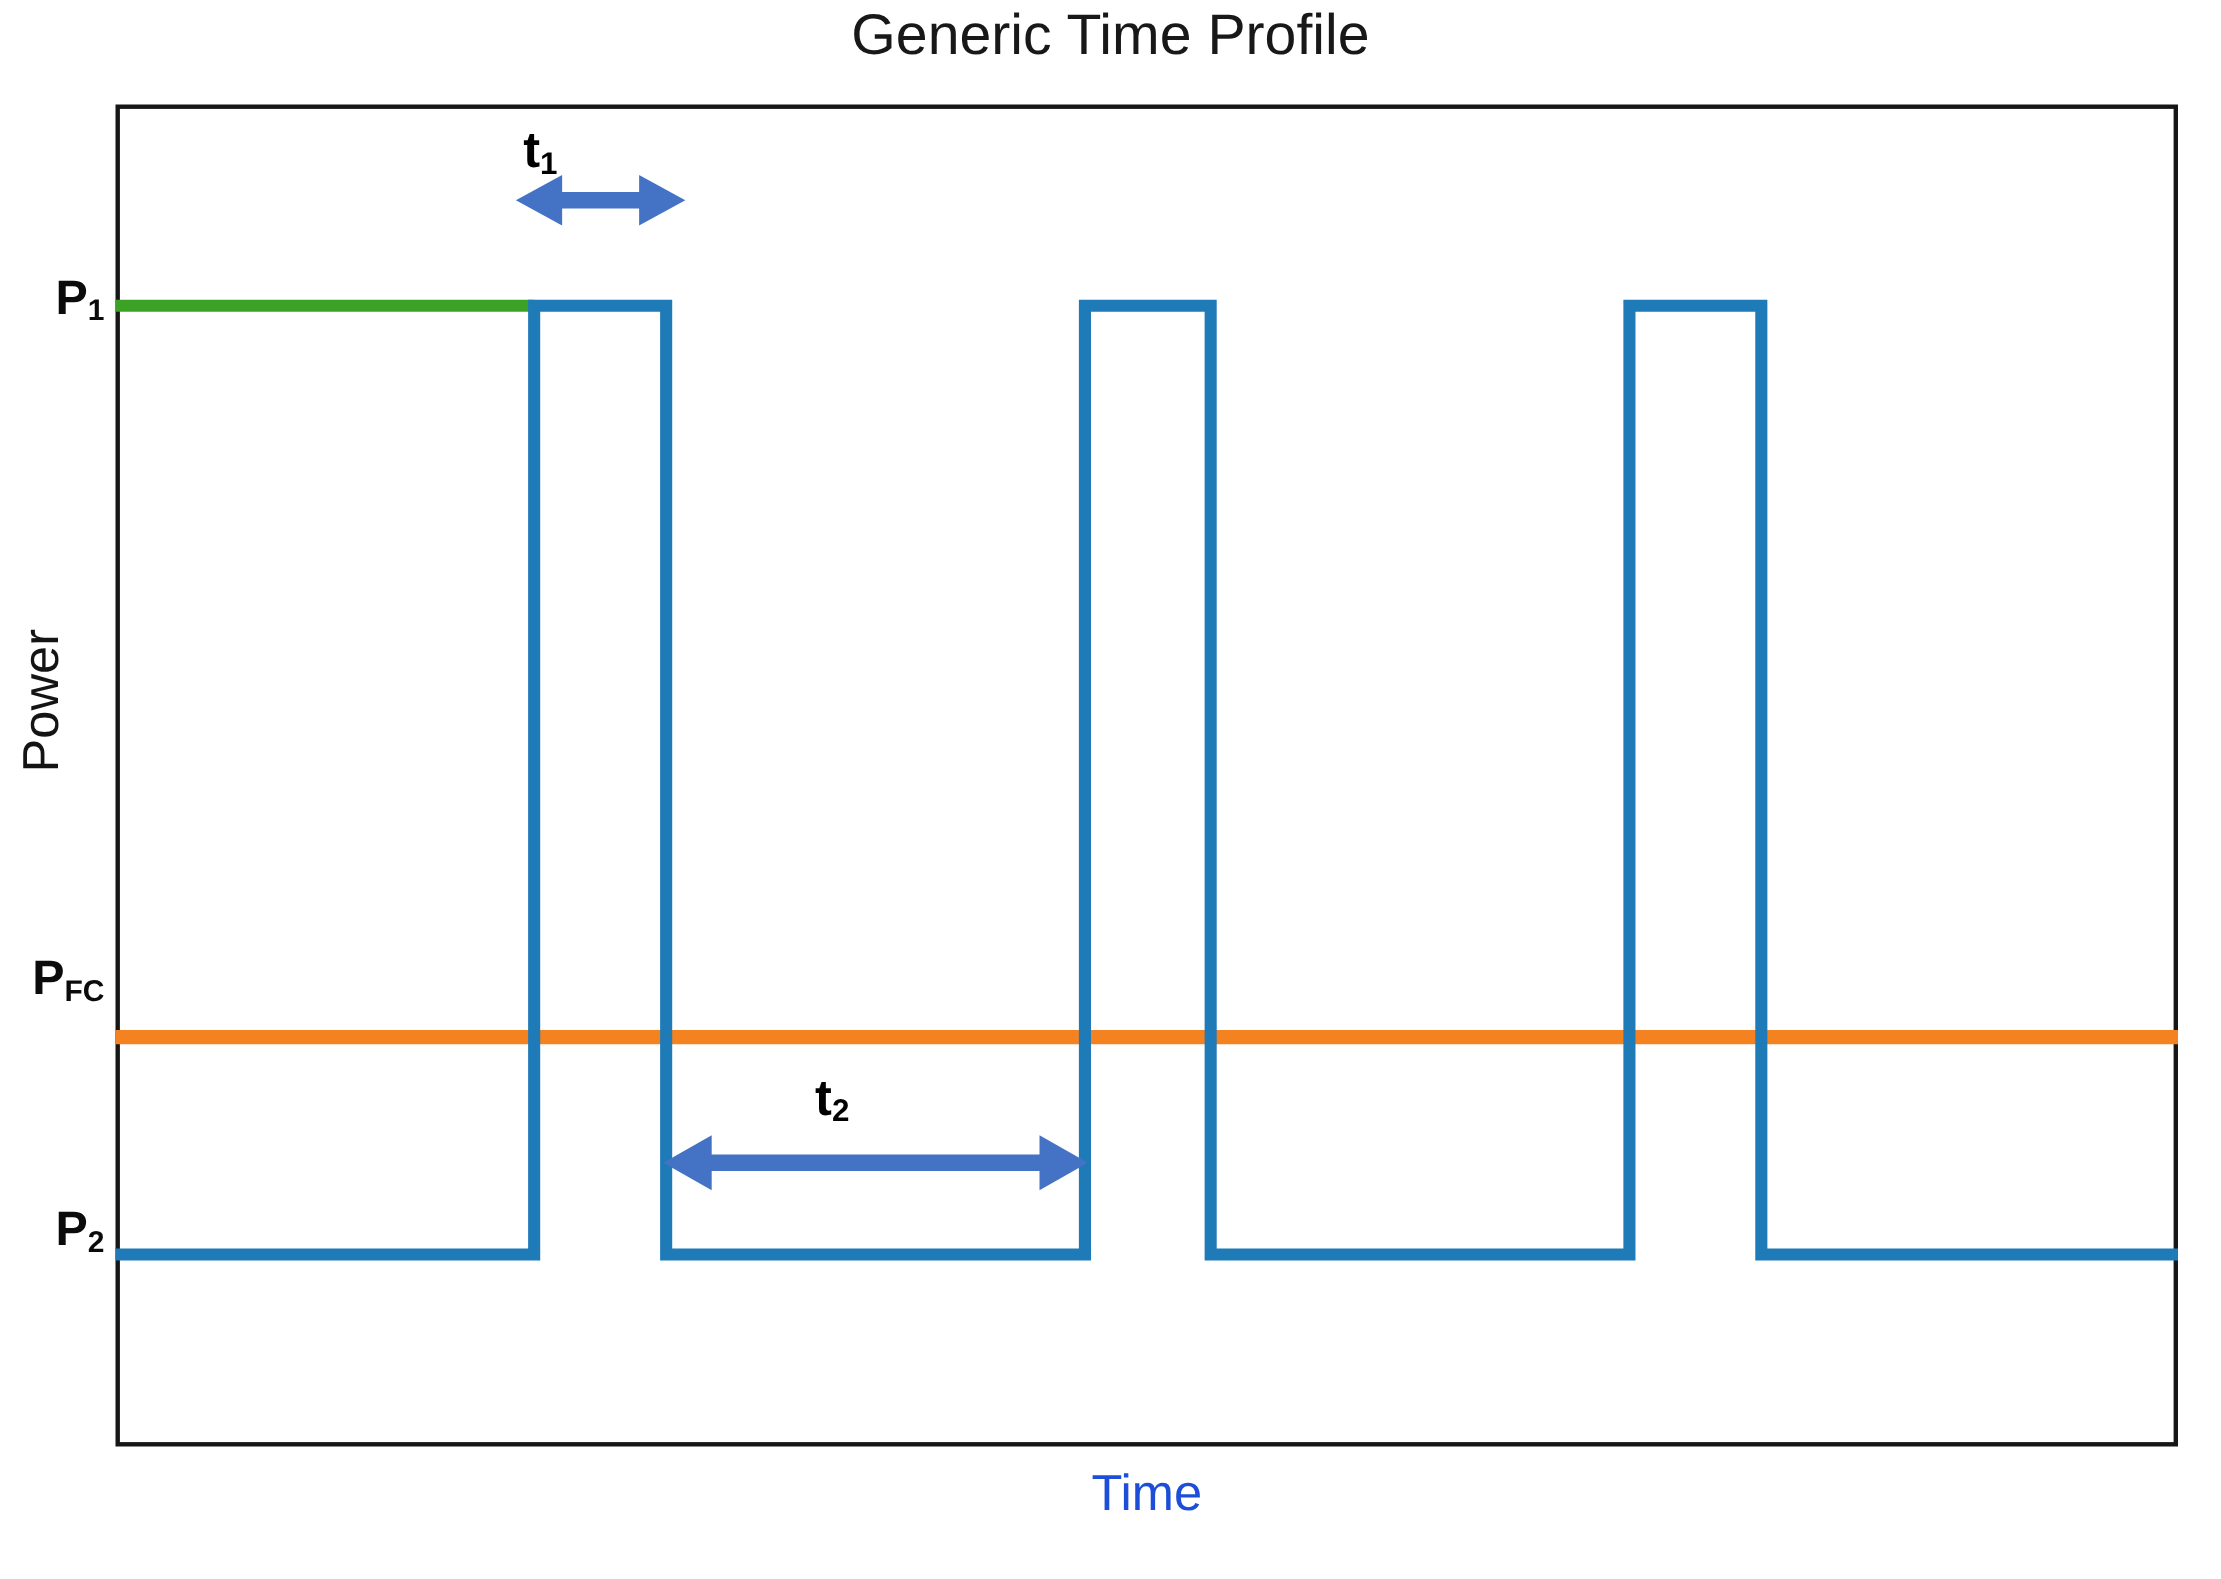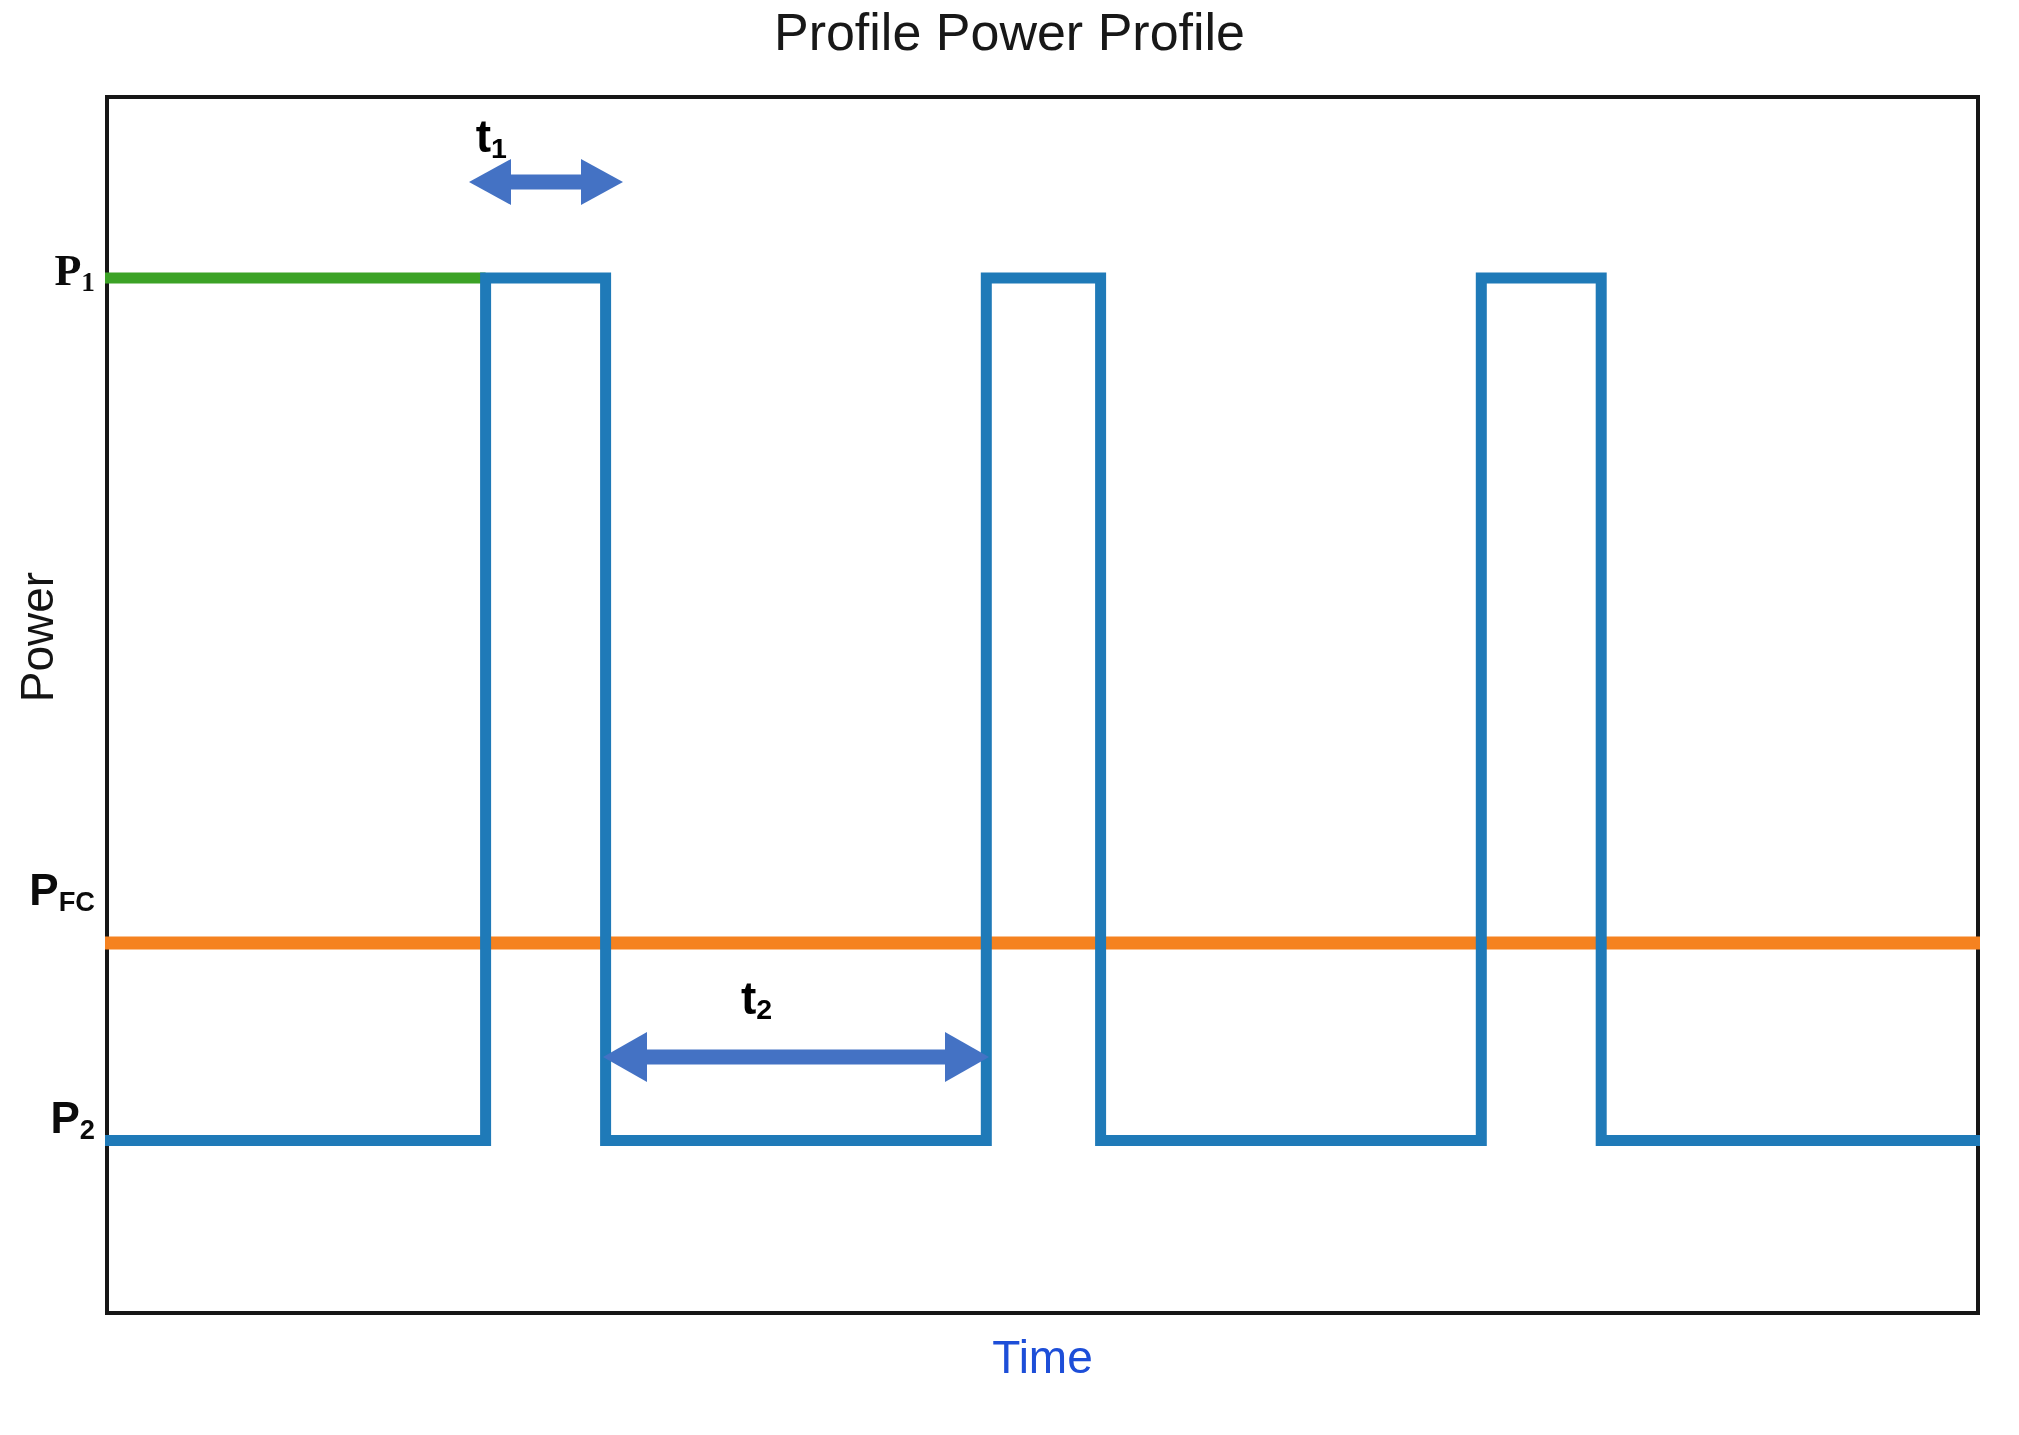--- a/index.html
+++ b/index.html
@@ -109,21 +109,21 @@
     bottom: -0.2em;
   }
   #annot-t1 { left: 470px; top: 150px; width: 140px; }
   #annot-t2 { left: 700px; top: 970px; width: 140px; }
 </style>
 </head>
 <body>
 
 <div id="stage">
 
-  <div class="chart-title">Profile Power Profile</div>
+  <div class="chart-title">Generic Time Profile</div>
 
   <div class="plot-frame"></div>
 
   <svg class="plot-svg" viewBox="0 0 1875 1220" preserveAspectRatio="none">
 
     <path id="series-green" fill="none" stroke="#3CA226" stroke-width="11" stroke-linecap="butt" stroke-linejoin="miter" d="M 0.0 183.0 L 380.6 183.0"></path>
 
     <path id="series-orange" fill="none" stroke="#F58220" stroke-width="13" stroke-linecap="butt" stroke-linejoin="miter" d="M 0.0 847.9 L 1875.0 847.9"></path>
 
     <path id="series-blue" fill="none" stroke="#1F7AB8" stroke-width="11" stroke-linecap="butt" stroke-linejoin="miter" d="M 0.0 1045.5 L 380.6 1045.5 L 380.6 183.0 L 500.6 183.0 L 500.6 1045.5 L 881.3 1045.5 L 881.3 183.0 L 995.6 183.0 L 995.6 1045.5 L 1376.3 1045.5 L 1376.3 183.0 L 1496.2 183.0 L 1496.2 1045.5 L 1875.0 1045.5"></path>
@@ -134,21 +134,21 @@
       <polygon points="518,87 476,64 476,110" fill="#4472C4"></polygon>
     </g>
 
     <g>
       <line x1="530" y1="962" x2="852" y2="962" stroke="#4472C4" stroke-width="15"></line>
       <polygon points="498,962 542,937 542,987" fill="#4472C4"></polygon>
       <polygon points="884,962 840,937 840,987" fill="#4472C4"></polygon>
     </g>
   </svg>
 
-  <div class="ytick-label" id="ylab-p1" style="top: 249px; font-family: Liberation Serif, serif;">
+  <div class="ytick-label" id="ylab-p1" style="top: 249px;">
     <span>P</span><sub>1</sub>
   </div>
 
   <div class="ytick-label" id="ylab-pfc" style="top: 868px;">
     <span>P</span><sub>FC</sub>
   </div>
 
   <div class="ytick-label" id="ylab-p2" style="top: 1096px;">
     <span>P</span><sub>2</sub>
   </div>

